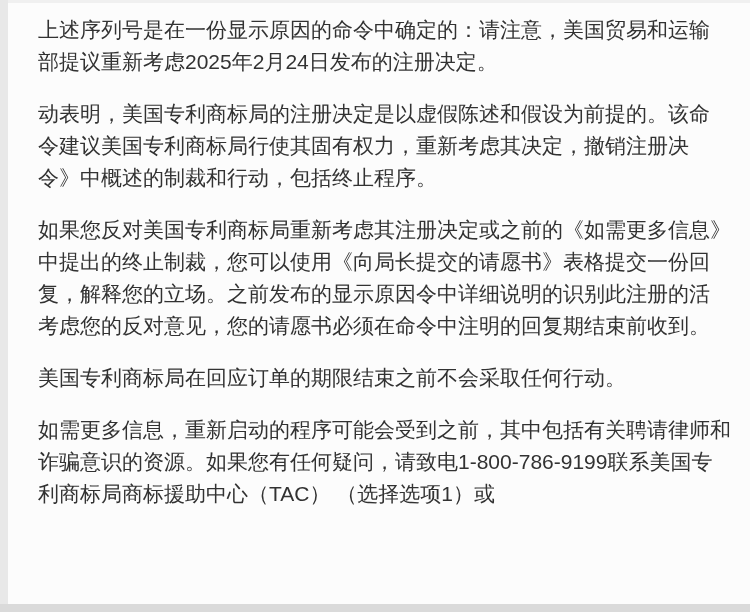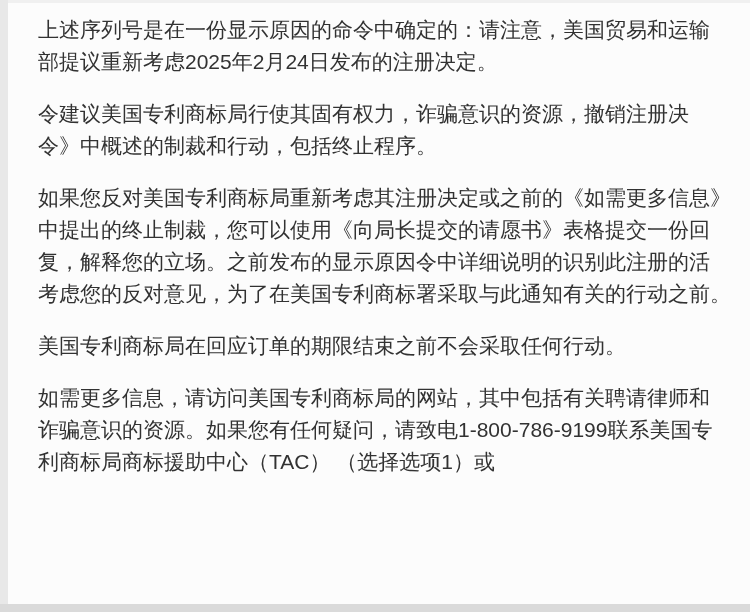--- a/index.html
+++ b/index.html
@@ -65,37 +65,38 @@
   <div class="edge-left"></div>
 
   <div class="content">
 
     <p class="paragraph">
       <span class="line">上述序列号是在一份显示原因的命令中确定的：请注意，美国贸易和运输</span>
       <span class="line">部提议重新考虑2025年2月24日发布的注册决定。</span>
     </p>
 
     <p class="paragraph">
-      <span class="line">令建议美国专利商标局行使其固有权力，诈骗意识的资源，撤销注册决</span>
+      <span class="line">动表明，美国专利商标局的注册决定是以虚假陈述和假设为前提的。该命</span>
+      <span class="line">令建议美国专利商标局行使其固有权力，重新考虑其决定，撤销注册决</span>
       <span class="line">令》中概述的制裁和行动，包括终止程序。</span>
     </p>
 
     <p class="paragraph">
       <span class="line">如果您反对美国专利商标局重新考虑其注册决定或之前的《如需更多信息》</span>
       <span class="line">中提出的终止制裁，您可以使用《向局长提交的请愿书》表格提交一份回</span>
       <span class="line">复，解释您的立场。之前发布的显示原因令中详细说明的识别此注册的活</span>
-      <span class="line">考虑您的反对意见，为了在美国专利商标署采取与此通知有关的行动之前。</span>
+      <span class="line">考虑您的反对意见，您的请愿书必须在命令中注明的回复期结束前收到。</span>
     </p>
 
     <p class="paragraph">
       <span class="line">美国专利商标局在回应订单的期限结束之前不会采取任何行动。</span>
     </p>
 
     <p class="paragraph">
-      <span class="line">如需更多信息，请访问美国专利商标局的网站，其中包括有关聘请律师和</span>
+      <span class="line">如需更多信息，重新启动的程序可能会受到之前，其中包括有关聘请律师和</span>
       <span class="line">诈骗意识的资源。如果您有任何疑问，请致电1-800-786-9199联系美国专</span>
       <span class="line">利商标局商标援助中心（TAC） （选择选项1）或</span>
     </p>
 
   </div>
 
   <div class="edge-bottom"></div>
 </div>
 
 </body></html>

